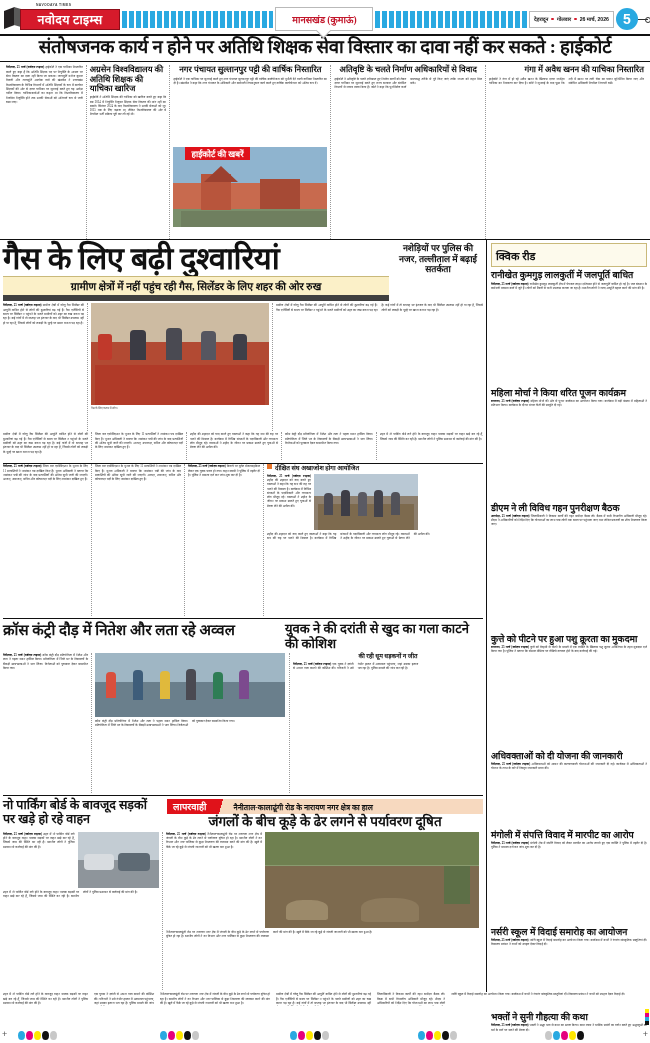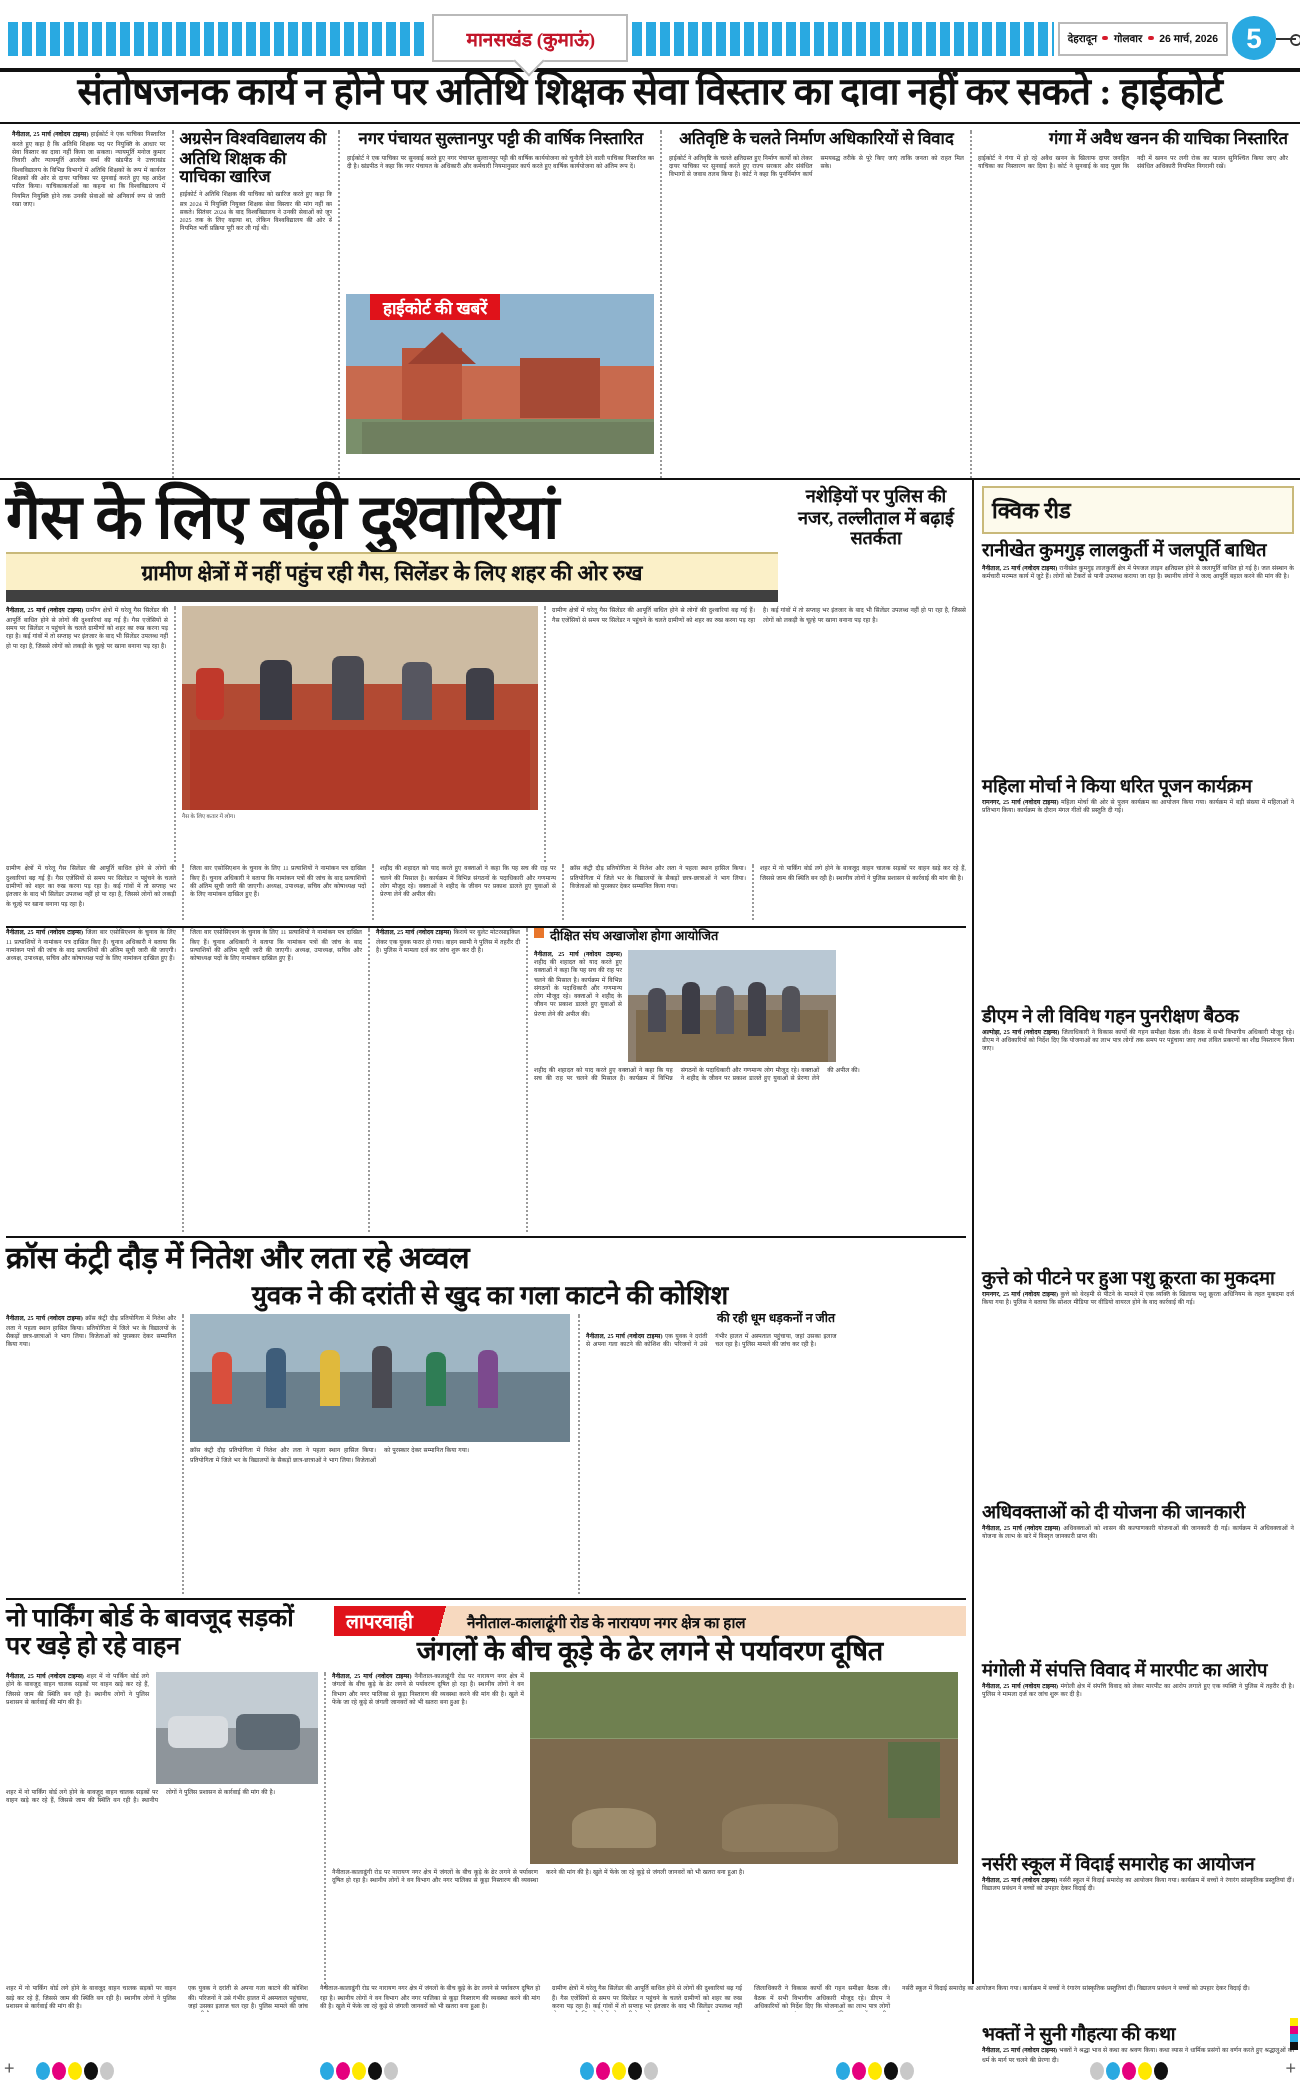--- a/index.html
+++ b/index.html
@@ -90,20 +90,28 @@
   .photo-forest{background:linear-gradient(#8a9b6f 0 35%,#7d6a4e 35% 100%);}
   .photo-car{background:linear-gradient(#c3ccd3 0 50%,#8e959b 50% 100%);}
   .photo-hc{background:linear-gradient(#8fb4cf 0 45%,#c86a4e 45% 78%,#7a8f6b 78% 100%);}
 </style>
 </head>
 <body>
 
 <div class="page">
 
   <div class="masthead">
+    <div class="logo-wrap">
+      <div class="logo-book"></div>
+      <div class="logo-book2"></div>
+      <div class="logo-tag">NAVODAYA TIMES</div>
+      <div class="logo-box">
+        <span class="logo-text">नवोदय टाइम्स</span>
+      </div>
+    </div>
     <div class="bars"></div>
     <div class="edition-tab">
       <span>मानसखंड (कुमाऊं)</span>
     </div>
     <div class="bars"></div>
     <div class="dateblock">
       <span>देहरादून</span>
       <i class="dot"></i>
       <span>गोलवार</span>
       <i class="dot"></i>
@@ -228,26 +236,26 @@
               <div style="position:absolute;left:26%;top:30%;width:9px;height:26px;background:#3d3d46;border-radius:4px 4px 0 0;"></div>
               <div style="position:absolute;left:42%;top:32%;width:9px;height:24px;background:#5a5a63;border-radius:4px 4px 0 0;"></div>
               <div style="position:absolute;left:58%;top:29%;width:9px;height:27px;background:#42424b;border-radius:4px 4px 0 0;"></div>
               <div style="position:absolute;left:74%;top:33%;width:9px;height:23px;background:#525259;border-radius:4px 4px 0 0;"></div>
             </div>
           </div>
           <div class="tx" style="height:78px;column-count:3;column-gap:4px;margin-top:2px;">शहीद की शहादत को याद करते हुए वक्ताओं ने कहा कि यह सच की राह पर चलने की मिसाल है। कार्यक्रम में विभिन्न संगठनों के पदाधिकारी और गणमान्य लोग मौजूद रहे। वक्ताओं ने शहीद के जीवन पर प्रकाश डालते हुए युवाओं से प्रेरणा लेने की अपील की।</div>
         </div>
       </div>
 
-      <div style="display:flex;margin-top:3px;flex-direction:column;">
+      <div style="display:flex;margin-top:3px;">
         <div style="width:278px;padding-right:4px;box-sizing:border-box;">
           <div class="sub-h2" style="font-size:15px;">क्रॉस कंट्री दौड़ में नितेश और लता रहे अव्वल</div>
         </div>
         <div style="flex:1;padding-left:4px;box-sizing:border-box;">
-          <div class="sub-h2" style="font-size:13px;text-align:center;">युवक ने की दरांती से खुद का गला काटने की कोशिश</div>
+          <div class="sub-h2" style="font-size:13px;text-align:left;">युवक ने की दरांती से खुद का गला काटने की कोशिश</div>
         </div>
       </div>
 
       <div style="display:flex;height:140px;border-bottom:1px solid #111;padding-bottom:2px;">
         <div class="tx vrule" style="width:85px;padding-right:3px;">
           <b>नैनीताल, 25 मार्च (नवोदय टाइम्स)</b>
           <span>क्रॉस कंट्री दौड़ प्रतियोगिता में नितेश और लता ने पहला स्थान हासिल किया। प्रतियोगिता में जिले भर के विद्यालयों के सैकड़ों छात्र-छात्राओं ने भाग लिया। विजेताओं को पुरस्कार देकर सम्मानित किया गया।</span>
         </div>
         <div style="width:190px;padding:0 3px;">
           <div class="photo photo-crowd" style="height:64px;position:relative;">

